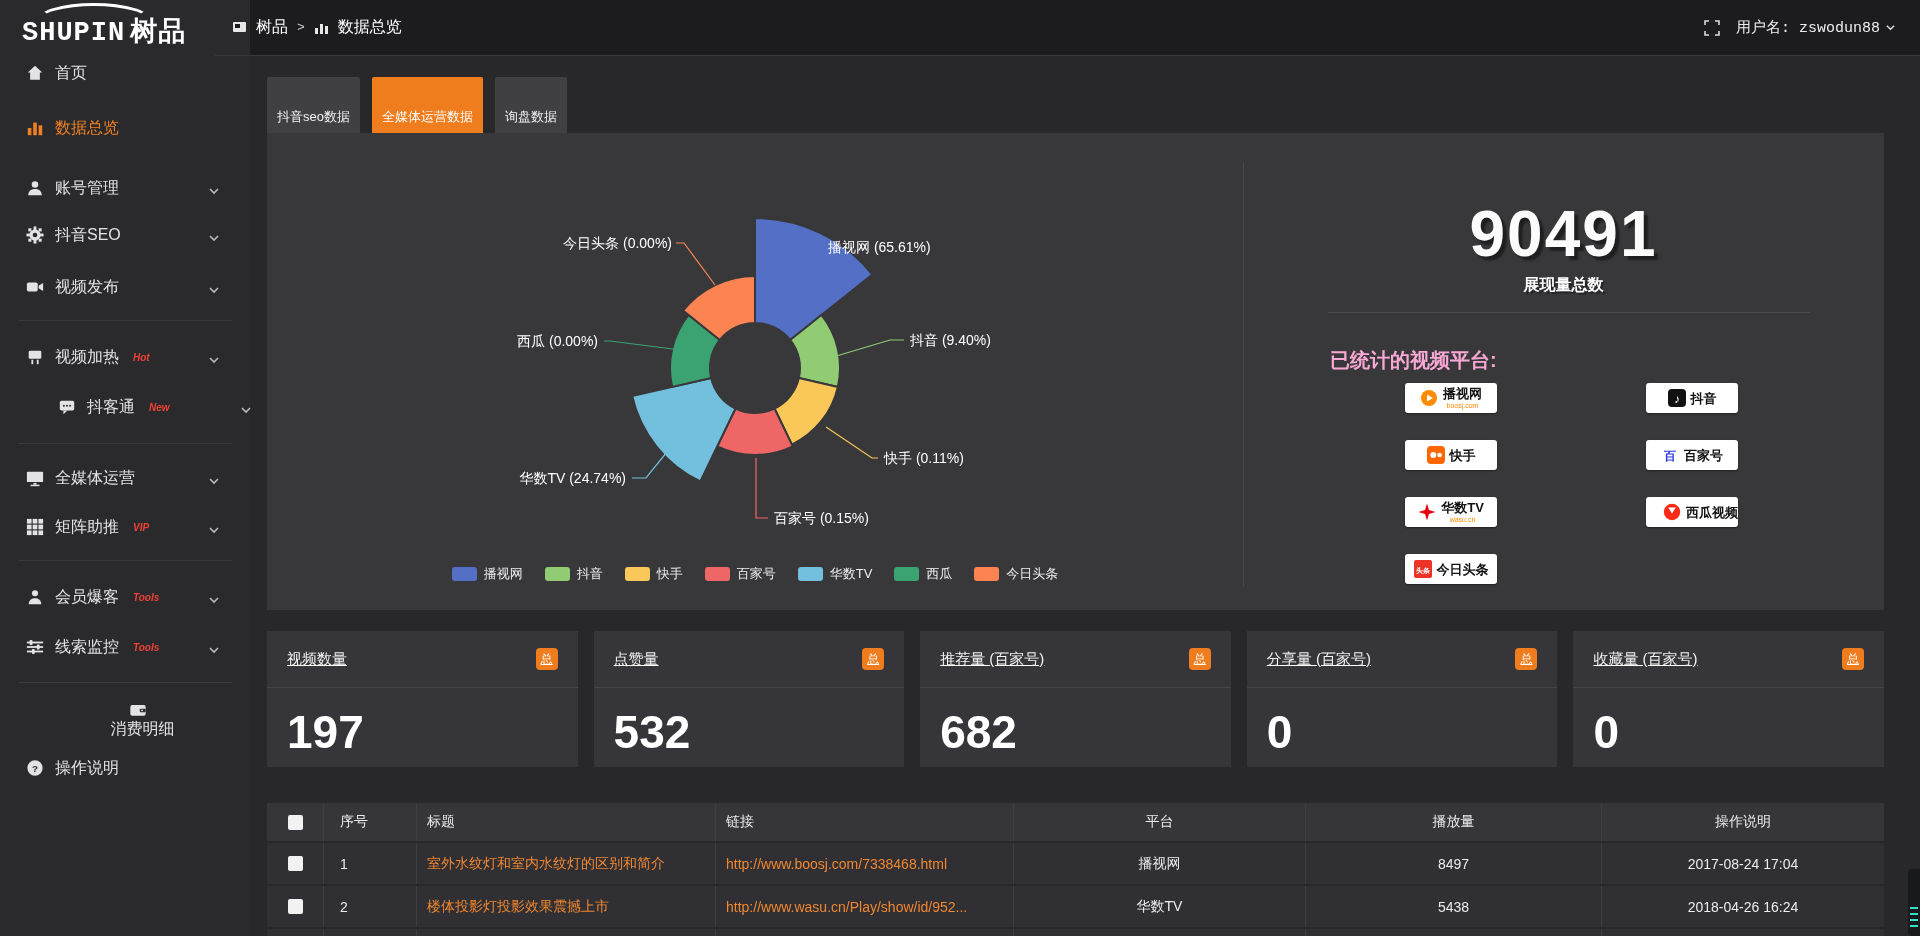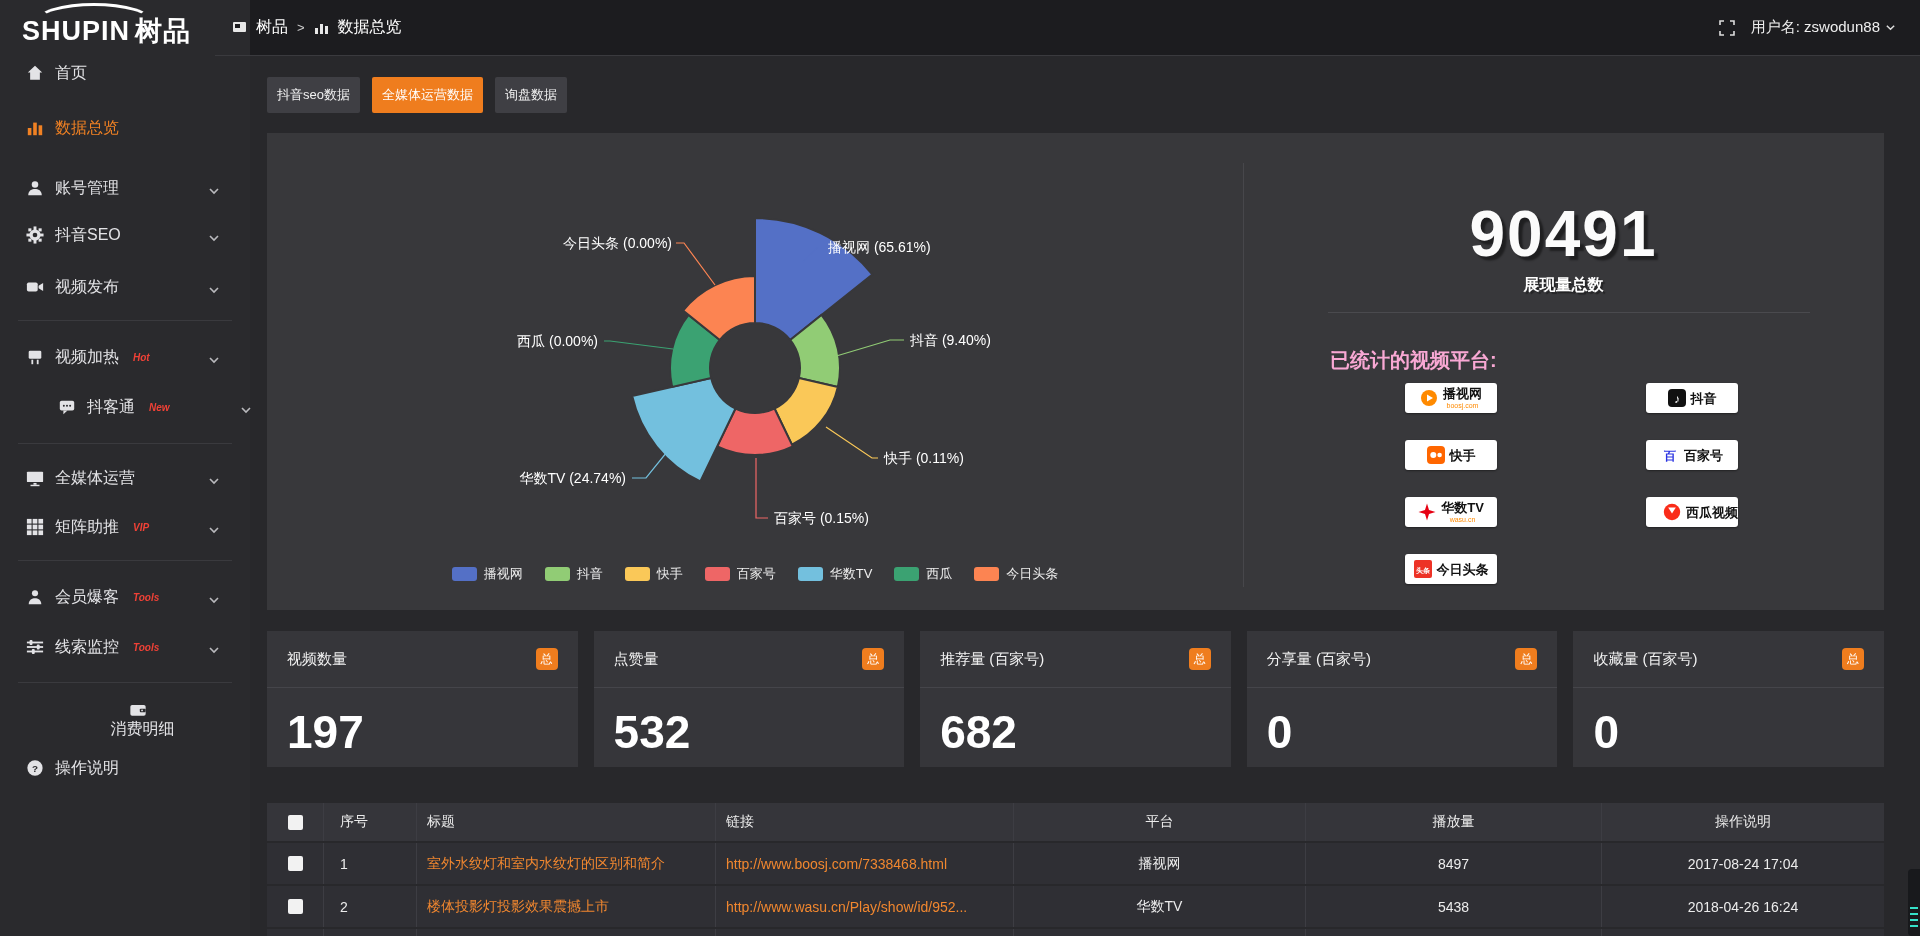--- a/index.html
+++ b/index.html
@@ -1,20 +1,20 @@
 <!DOCTYPE html>
 <html><head>
 <meta charset="utf-8">
 <style>
   html,body{margin:0;padding:0;}
   body{background:#222225;font-family:"Liberation Sans","DejaVu Sans",sans-serif;color:#fff;}
   #app{position:relative;width:1920px;height:936px;overflow:hidden;background:#28282b;}
 
   
-  .header{position:absolute;left:0;top:0;width:1920px;height:56px;background:#1c1c1f;}
+  .header{position:absolute;left:0;top:0;width:1920px;height:56px;background:#1c1c1f;font-family:Liberation Mono, monospace;}
   .header-line{position:absolute;left:215px;top:55px;width:1705px;height:1px;background:#3a3a3e;}
   .logo-block{position:absolute;left:0;top:0;width:250px;height:56px;background:#2a2a2d;}
   .logo-arc{position:absolute;left:36px;top:3px;width:116px;height:36px;border:3px solid transparent;border-top:3px solid #fff;border-radius:50%;box-sizing:border-box;}
   .logo-text{position:absolute;left:22px;top:13px;font-size:27px;font-weight:bold;letter-spacing:1px;white-space:nowrap;}
   .breadcrumb{position:absolute;left:232px;top:0;height:55px;display:flex;align-items:center;gap:9px;font-size:16px;}
   .bc-sep{color:#cfcfcf;font-size:13px;}
   .bc-ic{display:inline-flex;color:#e8e8e8;}
   .header-right{position:absolute;right:24px;top:0;height:55px;display:flex;align-items:center;gap:16px;font-size:15px;color:#eee;}
   .hr-user{display:flex;align-items:center;gap:5px;cursor:pointer;}
 
@@ -23,42 +23,42 @@
   .side-item{position:absolute;left:0;width:250px;height:34px;display:flex;align-items:center;padding-left:25px;box-sizing:border-box;color:#e3e3e6;font-size:16px;cursor:pointer;}
   .side-item .s-icon{display:inline-flex;width:20px;height:20px;align-items:center;justify-content:center;}
   .side-item .s-label{margin-left:10px;}
   .side-item .s-badge{margin-left:14px;color:#ef4136;font-style:italic;font-weight:bold;font-size:10px;}
   .side-item .s-chev{position:absolute;left:208px;top:12px;color:#b9b9bd;}
   .side-item.active{color:#f08123;}
   .side-divider{position:absolute;left:18px;width:214px;height:1px;background:#3a3a3e;}
 
   
   .tabs{position:absolute;left:267px;top:77px;display:flex;gap:12px;}
-  .tab{height:36px;padding:0 10px;display:flex;align-items:center;background:#3f3f44;color:#f2f2f2;font-size:13px;cursor:pointer;border-radius:2px;}
+  .tab{height:47px;padding:16px 10px;display:flex;align-items:center;background:#3f3f44;color:#f2f2f2;font-size:13px;cursor:pointer;border-radius:2px;}
   .tab.active{background:#ef7d1e;color:#fff;}
 
   
   .panel{position:absolute;left:267px;top:133px;width:1617px;height:477px;background:#38383b;}
   svg.pie{position:absolute;left:0;top:0;}
   .pie-label{font-size:14px;fill:#fff;}
   .legend{position:absolute;left:0;top:432px;width:976px;display:flex;justify-content:center;gap:22px;}
   .legend-item{display:flex;align-items:center;gap:7px;font-size:13px;color:#eee;cursor:pointer;}
   .legend-marker{width:25px;height:14px;border-radius:3px;}
   .vdiv{position:absolute;left:976px;top:30px;width:1px;height:424px;background:#47474b;}
   .big-number{position:absolute;left:976px;top:64px;width:641px;text-align:center;font-size:64px;font-weight:bold;color:#fbfbfb;letter-spacing:2px;text-shadow:4px 4px 2px rgba(0,0,0,.45);}
   .big-caption{position:absolute;left:976px;top:142px;width:641px;text-align:center;font-size:16px;font-weight:bold;text-shadow:2px 2px 1px rgba(0,0,0,.4);}
   .hdiv{position:absolute;left:1061px;top:179px;width:482px;height:1px;background:#4a4a4e;}
   .platforms-title{position:absolute;left:1063px;top:214px;font-size:20px;font-weight:bold;color:#f9a8d4;}
   .chip{position:absolute;width:92px;height:30px;background:#fff;border-radius:3px;display:flex;align-items:center;justify-content:center;gap:5px;color:#111;box-shadow:0 1px 2px rgba(0,0,0,.4);}
   .chip-txt{display:flex;flex-direction:column;align-items:center;}
   .chip-name{font-size:13px;font-weight:bold;line-height:1;color:#111;}
   .chip-sub{font-size:7px;line-height:1;margin-top:2px;color:#ff8a00;}
 
   
-  .cards{position:absolute;left:267px;top:631px;width:1617px;height:136px;display:flex;gap:16px;}
+  .cards{position:absolute;left:267px;top:631px;width:1617px;height:136px;display:flex;gap:16px;text-decoration:underline;}
   .card{flex:1;background:#36363a;position:relative;}
   .card-head{height:56px;border-bottom:1px solid #45454a;display:flex;align-items:center;justify-content:space-between;padding:0 20px;font-size:15px;color:#f2f2f2;}
   .card-badge{min-width:22px;height:22px;background:#ef7d1e;border-radius:4px;display:flex;align-items:center;justify-content:center;font-size:12px;color:#fff;}
   .card-value{position:absolute;left:20px;top:74px;font-size:46px;font-weight:bold;color:#fff;}
 
   
   .table{position:absolute;left:267px;top:803px;width:1617px;height:133px;overflow:hidden;}
   .trow{display:flex;width:1617px;}
   .trow.head{background:#35353a;height:38px;}
   .trow.body{background:#2f2f34;height:41px;margin-top:2px;}

